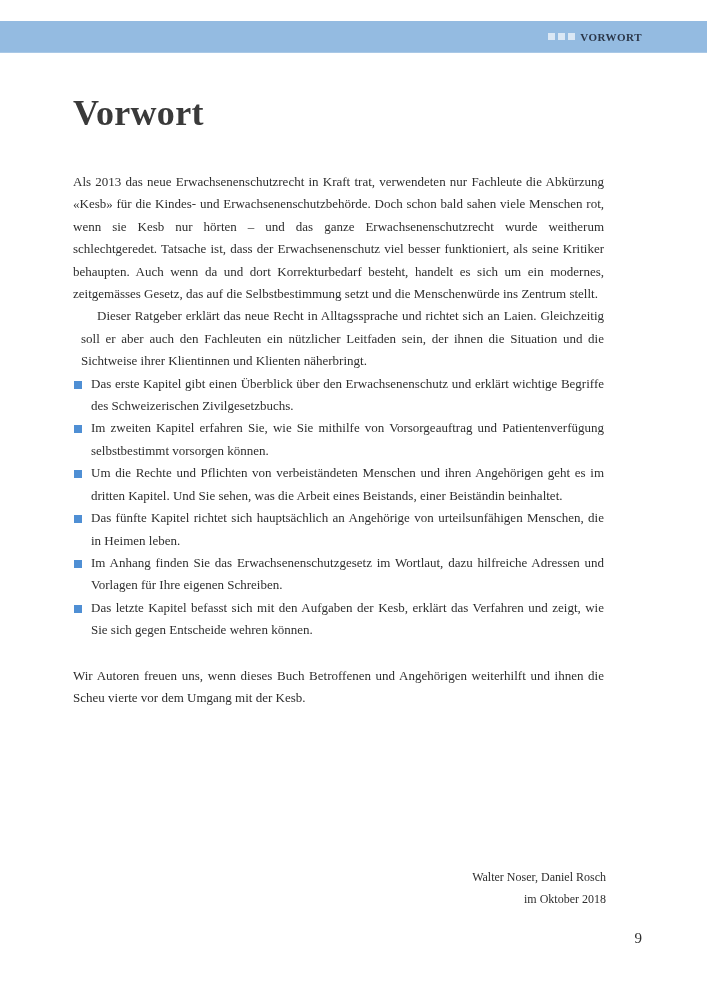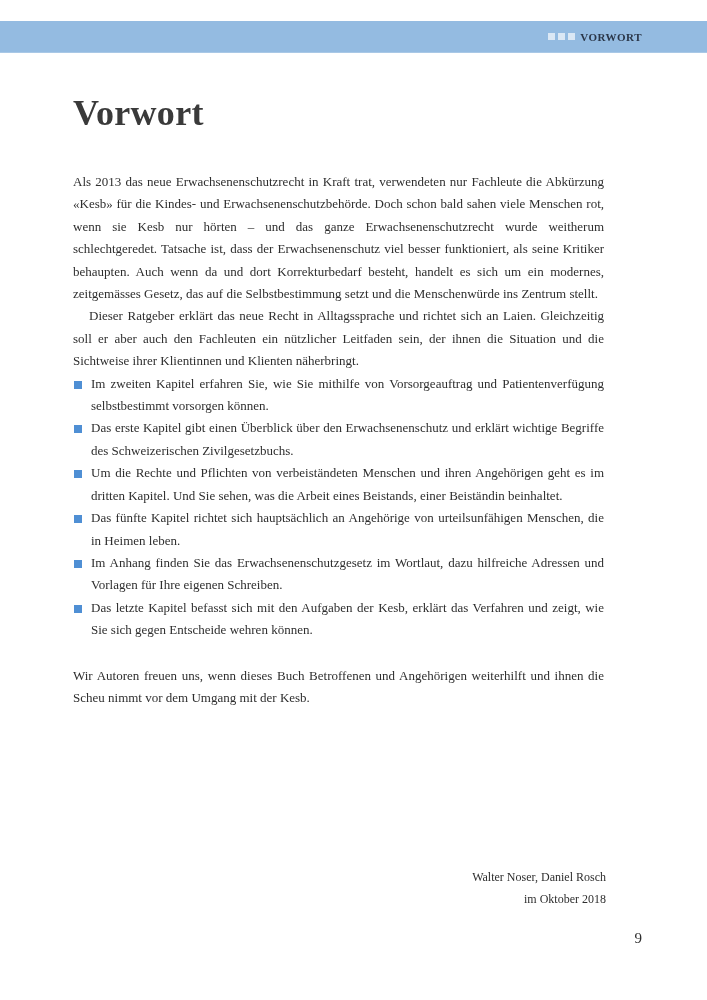--- a/index.html
+++ b/index.html
@@ -66,21 +66,21 @@
       font-family: "Liberation Serif", "DejaVu Serif", serif;
       font-size: 13px;
       line-height: 22.4px;
       color: #2e2e2e;
     }
     .para {
       margin: 0;
       text-align: justify;
       hyphens: manual;
     }
-    .para.indent { text-indent: 16px; }
+    .para.indent { text-indent: 16px; margin-left: 8px; }
     .bullets {
       list-style: none;
       margin: 0;
       padding: 0;
     }
     .bullet-item {
       position: relative;
       padding-left: 18px;
       margin: 0;
       text-align: justify;
@@ -126,44 +126,44 @@
 </div>
 
 <h1 class="page-title">Vorwort</h1>
 
 <div class="body-text">
   <p class="para">Als 2013 das neue Erwachsenenschutzrecht in Kraft trat, verwendeten nur Fachleute die Abkürzung «Kesb» für die Kindes- und Erwachsenen­schutzbehörde. Doch schon bald sahen viele Menschen rot, wenn sie Kesb nur hörten – und das ganze Erwachsenenschutzrecht wurde weithe­rum schlechtgeredet. Tatsache ist, dass der Erwachsenenschutz viel besser funktioniert, als seine Kritiker behaupten. Auch wenn da und dort Kor­rekturbedarf besteht, handelt es sich um ein modernes, zeitgemässes Gesetz, das auf die Selbstbestimmung setzt und die Menschenwürde ins Zentrum stellt.</p>
   <p class="para indent">Dieser Ratgeber erklärt das neue Recht in Alltagssprache und richtet sich an Laien. Gleichzeitig soll er aber auch den Fachleuten ein nützlicher Leitfaden sein, der ihnen die Situation und die Sichtweise ihrer Klientin­nen und Klienten näherbringt.</p>
   <ul class="bullets">
     <li class="bullet-item">
       <span class="bullet-mark" style="background: rgb(79, 143, 212);"></span>
-      <span>Im zweiten Kapitel erfahren Sie, wie Sie mithilfe von Vorsorgeauftrag und Patientenverfügung selbstbestimmt vorsorgen können.</span>
+      <span>Das erste Kapitel gibt einen Überblick über den Erwachsenenschutz und erklärt wichtige Begriffe des Schweizerischen Zivilgesetzbuchs.</span>
     </li>
     <li class="bullet-item">
       <span class="bullet-mark" style="background: rgb(79, 143, 212);"></span>
-      <span>Das erste Kapitel gibt einen Überblick über den Erwachsenenschutz und erklärt wichtige Begriffe des Schweizerischen Zivilgesetzbuchs.</span>
+      <span>Im zweiten Kapitel erfahren Sie, wie Sie mithilfe von Vorsorgeauftrag und Patientenverfügung selbstbestimmt vorsorgen können.</span>
     </li>
     <li class="bullet-item">
       <span class="bullet-mark" style="background: rgb(79, 143, 212);"></span>
       <span>Um die Rechte und Pflichten von verbeiständeten Menschen und ihren Angehörigen geht es im dritten Kapitel. Und Sie sehen, was die Arbeit eines Beistands, einer Beiständin beinhaltet.</span>
     </li>
     <li class="bullet-item">
       <span class="bullet-mark" style="background: rgb(79, 143, 212);"></span>
       <span>Das fünfte Kapitel richtet sich hauptsächlich an Angehörige von urteils­unfähigen Menschen, die in Heimen leben.</span>
     </li>
     <li class="bullet-item">
       <span class="bullet-mark" style="background: rgb(79, 143, 212);"></span>
       <span>Im Anhang finden Sie das Erwachsenenschutzgesetz im Wortlaut, dazu hilfreiche Adressen und Vorlagen für Ihre eigenen Schreiben.</span>
     </li>
     <li class="bullet-item">
       <span class="bullet-mark" style="background: rgb(79, 143, 212);"></span>
       <span>Das letzte Kapitel befasst sich mit den Aufgaben der Kesb, erklärt das Verfahren und zeigt, wie Sie sich gegen Entscheide wehren können.</span>
     </li>
   </ul>
-  <p class="para closing">Wir Autoren freuen uns, wenn dieses Buch Betroffenen und Angehörigen weiterhilft und ihnen die Scheu nimmt vor dem Umgang mit der Kesb.</p>
+  <p class="para closing">Wir Autoren freuen uns, wenn dieses Buch Betroffenen und Angehörigen weiterhilft und ihnen die Scheu vierte vor dem Umgang mit der Kesb.</p>
 </div>
 
 <div class="signature">
   <div>Walter Noser, Daniel Rosch</div>
   <div>im Oktober 2018</div>
 </div>
 
 <div class="page-number">9</div>
 
 </body></html>

